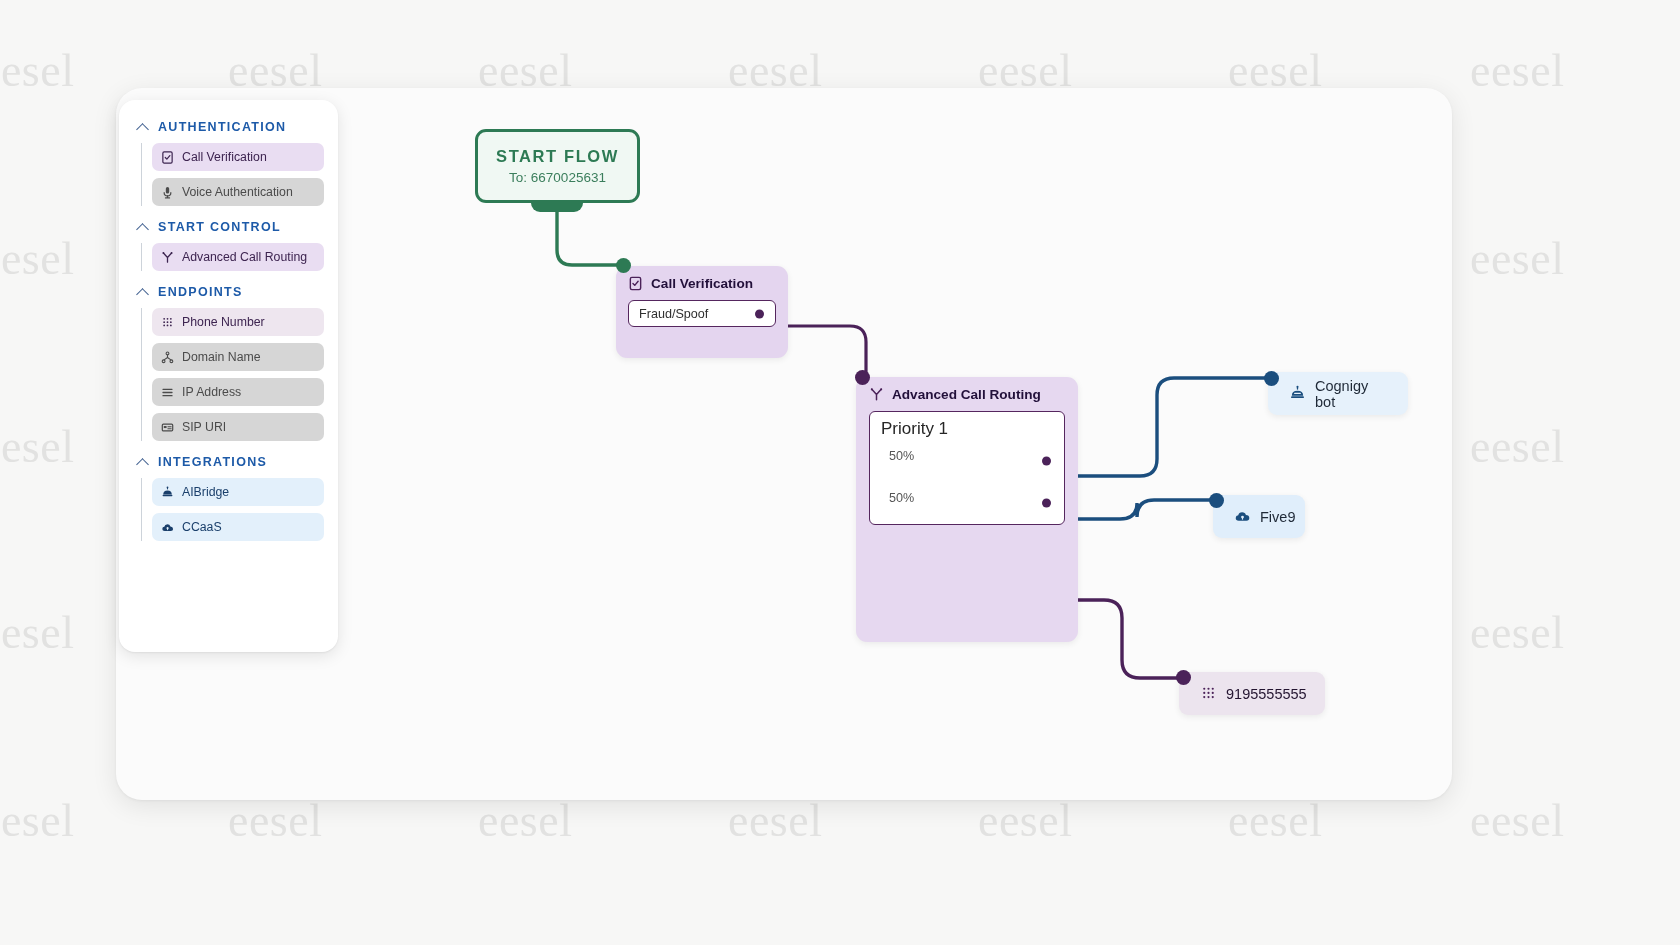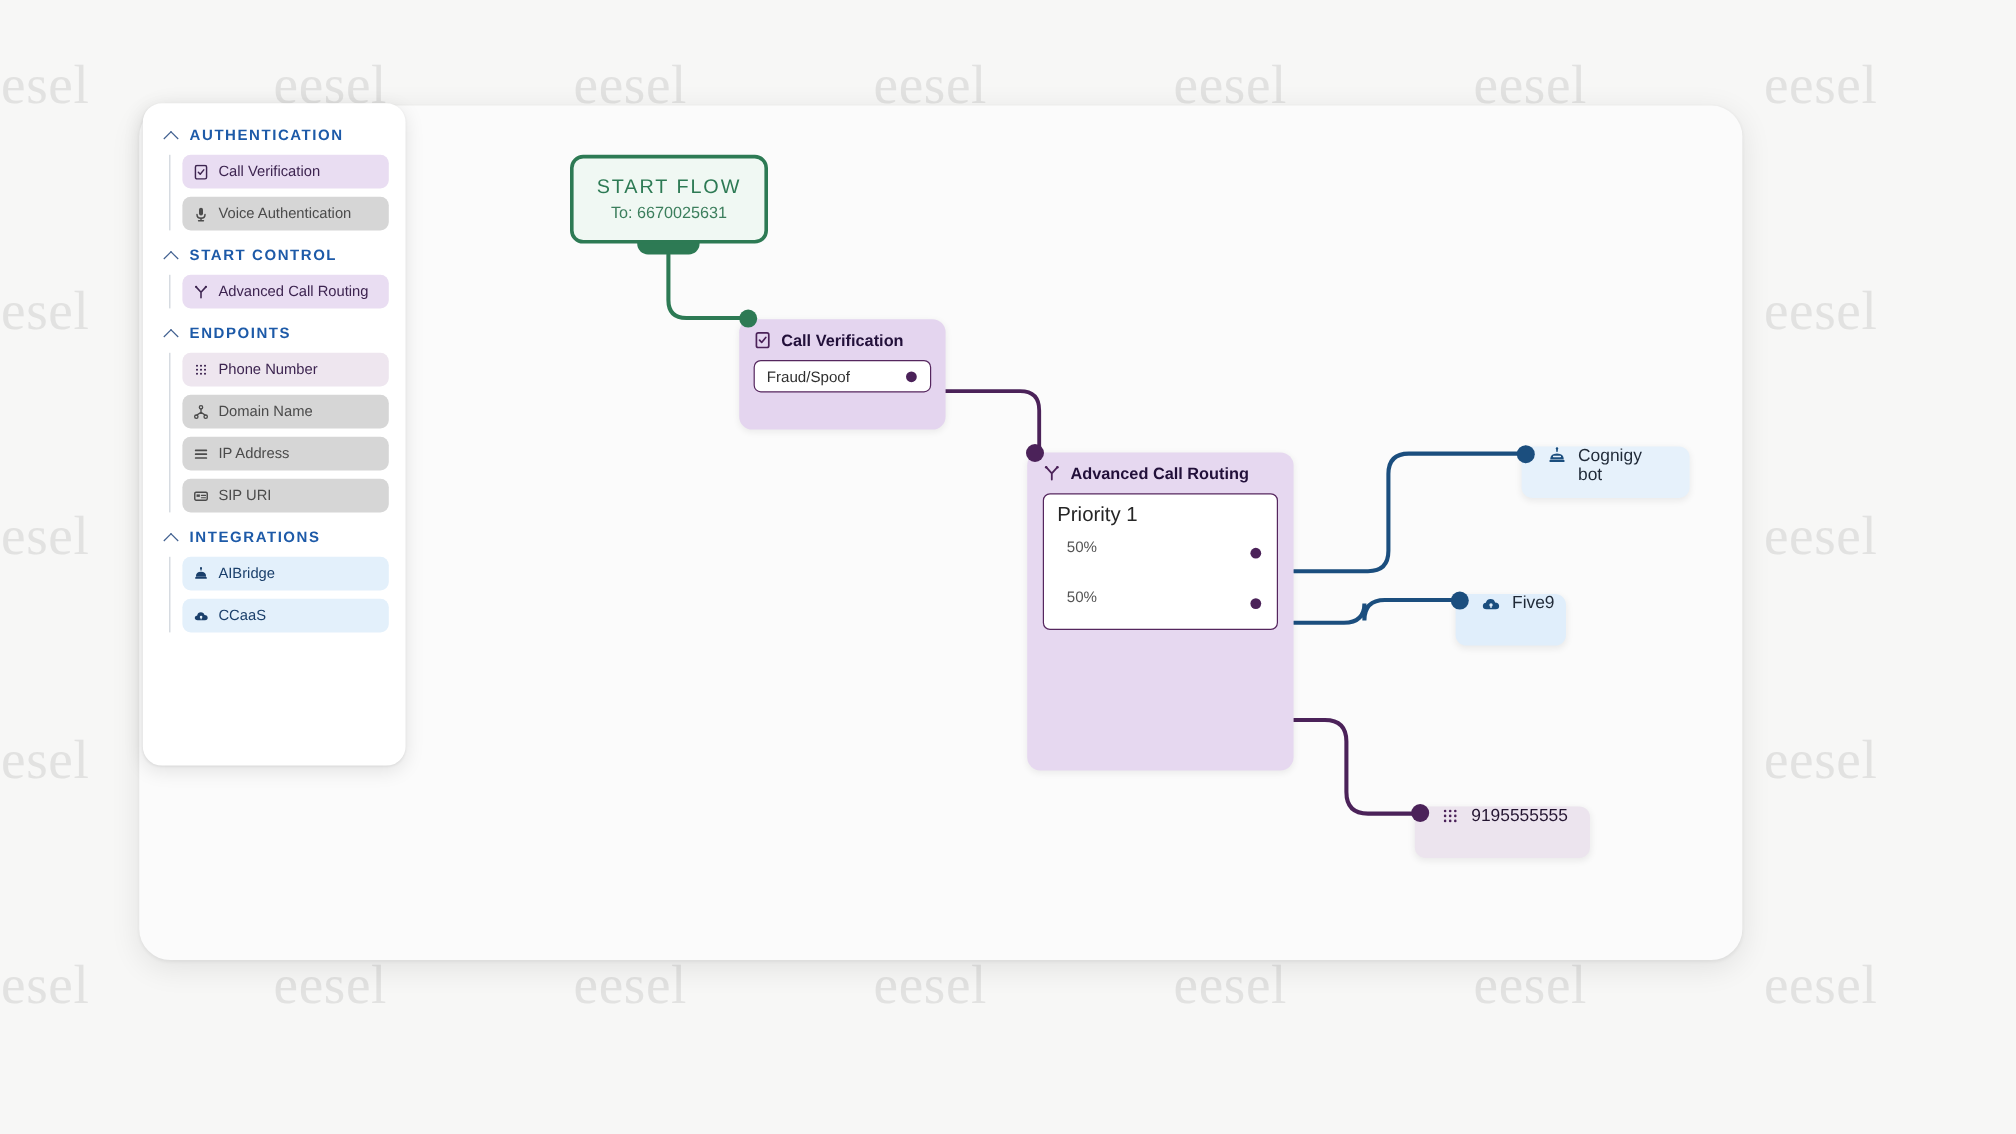--- a/index.html
+++ b/index.html
@@ -36,21 +36,21 @@
     background:#fbfbfb;
     border-radius:26px;
     box-shadow:0 6px 26px rgba(0,0,0,0.09), 0 1px 3px rgba(0,0,0,0.05);
     z-index:1;
     overflow:hidden;
   }
 
   
   #sidebar {
     position:absolute;
-    left:119px; top:86px;
+    left:119px; top:100px;
     width:219px; height:552px;
     background:#ffffff;
     border-radius:16px;
     box-shadow:0 4px 16px rgba(0,0,0,0.10), 0 1px 2px rgba(0,0,0,0.06);
     z-index:6;
     padding:20px 14px 14px 14px;
   }
   .sb-group { margin-bottom:4px; }
   .sb-header {
     display:flex; align-items:center; gap:8px;
@@ -115,21 +115,21 @@
     left:475px; top:129px;
     width:165px; height:74px;
     background:#f0f8f3;
     border:3px solid #2d7a54;
     border-radius:11px;
     display:flex; flex-direction:column;
     align-items:center; justify-content:center;
     gap:4px;
   }
   #start-flow .sf-title {
-    font-size:16.5px; font-weight:normal;
+    font-size:16.5px; font-weight:bold;
     color:#2d7a54; letter-spacing:1.6px;
   }
   #start-flow .sf-sub {
     font-size:13.5px; color:#3b7e5c;
   }
   
   #start-tab {
     position:absolute;
     left:531px; top:200px;
     width:52px; height:12px;
@@ -200,21 +200,21 @@
     padding:0 11px 0 19px;
     font-size:12.6px; color:#555;
   }
   .prio-row + .prio-row { margin-top:18px; }
   .prio-row .dot-r { right:13px; }
 
   
   .chip {
     border-radius:9px;
     height:43px;
-    display:flex; gap:9px;
+    display:flex; align-items:center; gap:9px;
     padding:0 21px;
     font-size:14.5px;
     box-shadow:0 2px 6px rgba(0,0,0,0.07);
   }
   .chip .ch-icon { width:17px; height:17px; flex:0 0 17px; }
   #chip-cognigy { left:1268px; top:372px; width:140px; background:#e6f1fb; color:#1f2937; }
   #chip-five9   { left:1213px; top:495px; width:92px;  background:#e0eefb; color:#1f2937; }
   #chip-phone   { left:1179px; top:672px; width:146px; background:#ece4ee; color:#231430; }
 
   

